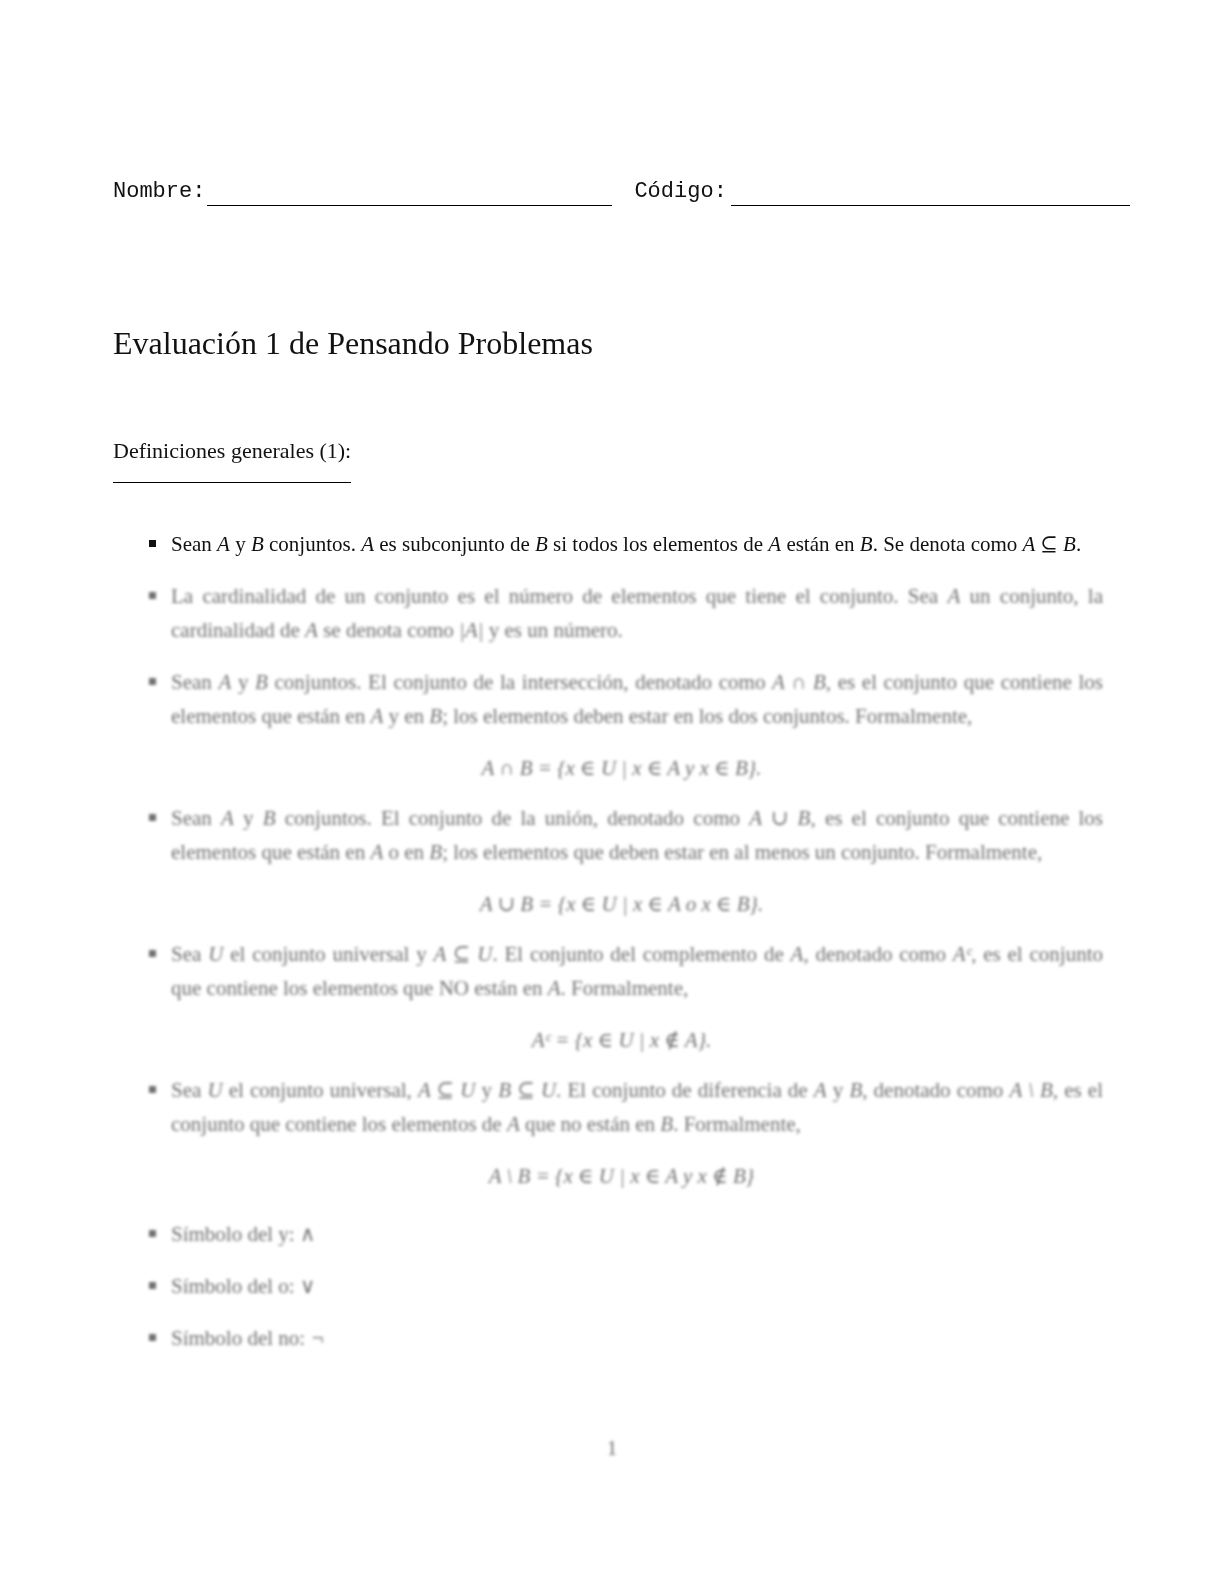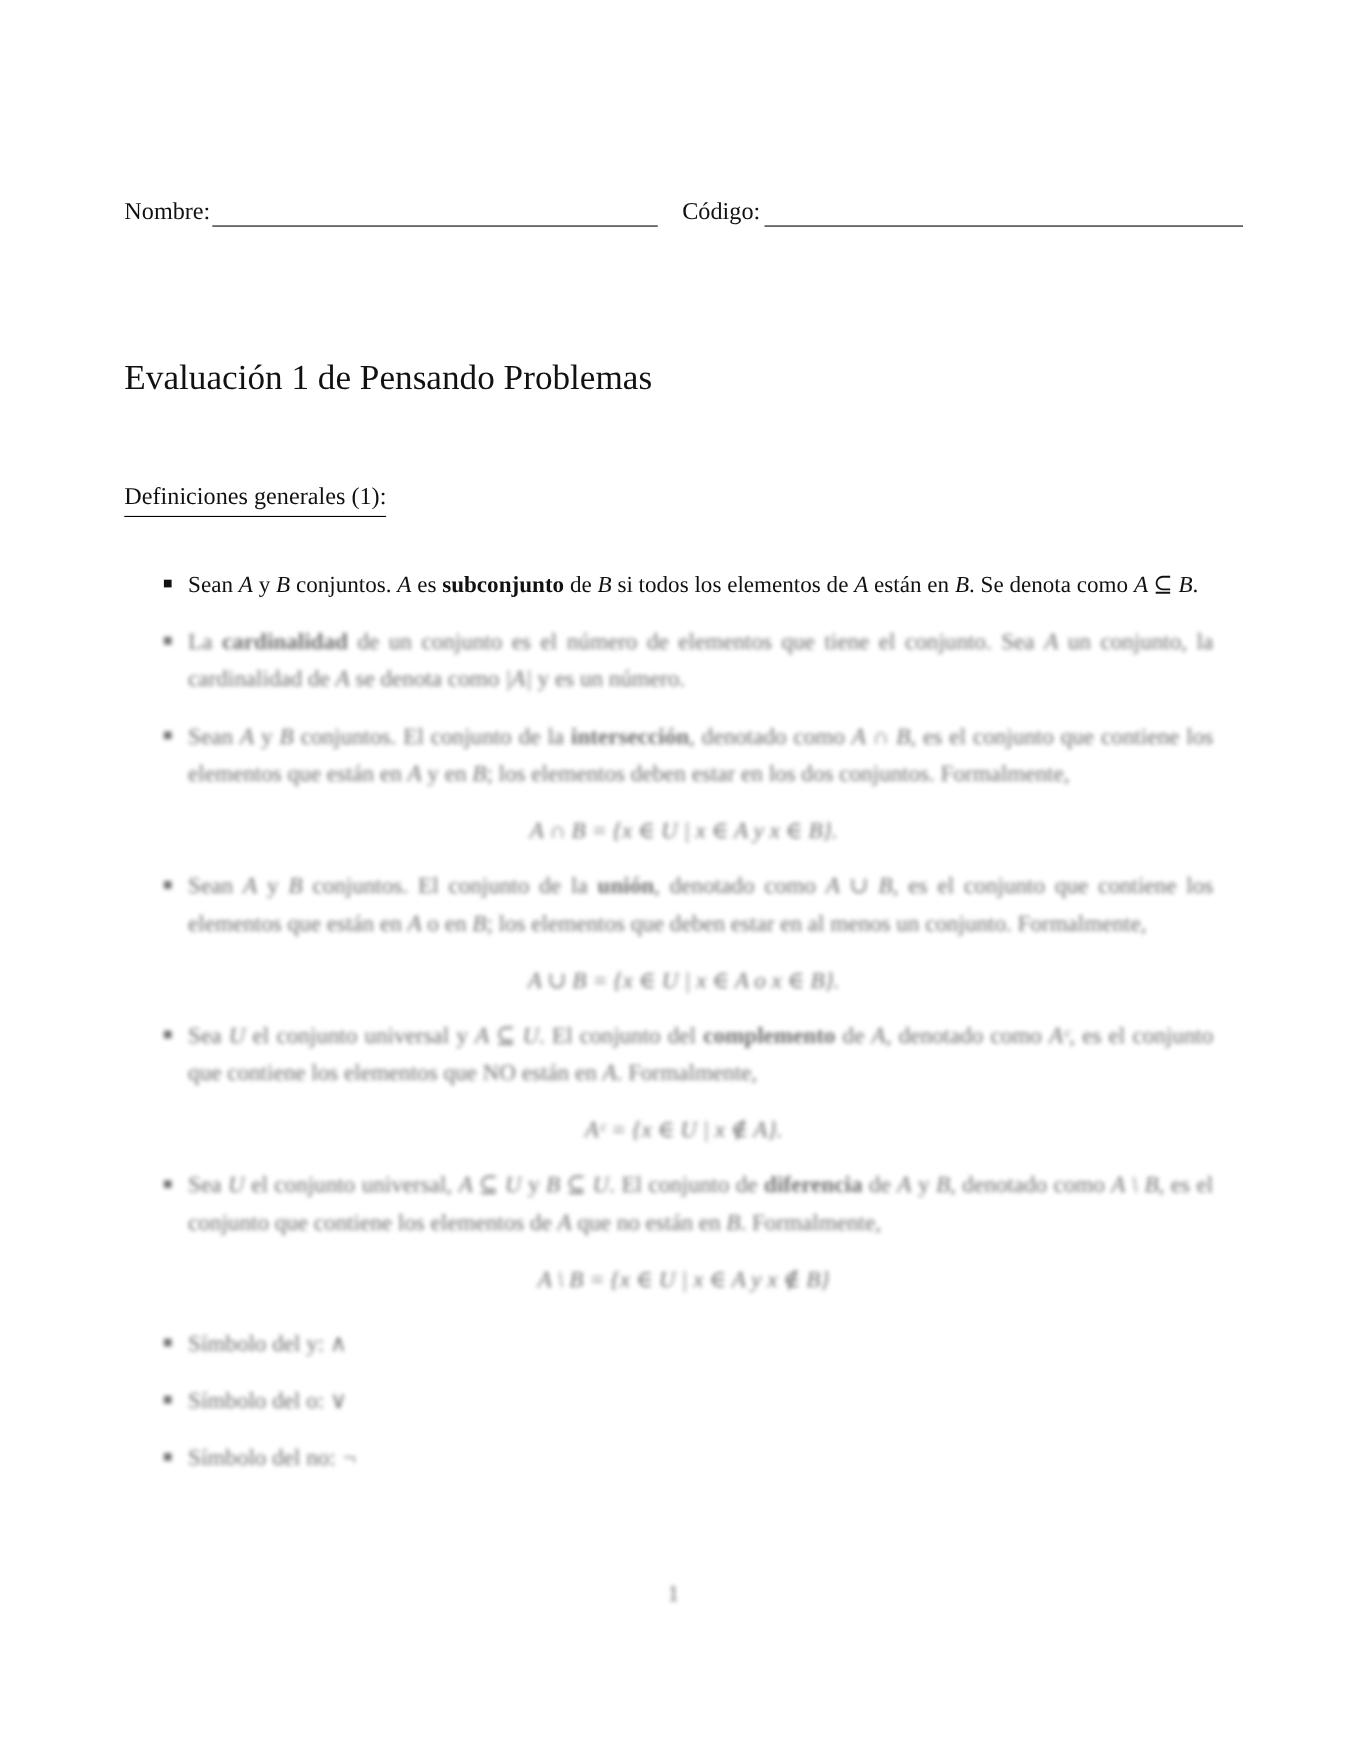--- a/index.html
+++ b/index.html
@@ -20,20 +20,21 @@
     color: #111111;
   }
 
   
   .doc-header {
     display: flex;
     align-items: flex-start;
     font-size: 22px;
     line-height: 28px;
     white-space: nowrap;
+    font-family: Liberation Mono, monospace;
   }
   .blank-line {
     border-bottom: 1.6px solid #000000;
     height: 20px;
     align-self: flex-end;
   }
   .blank-line.name { flex: 0 0 405px; margin-left: 2px; }
   .blank-line.code { flex: 1 1 auto;  margin-left: 4px; }
   .code-label { margin-left: 22px; }
 
@@ -41,21 +42,21 @@
   .doc-title {
     margin-top: 116px;
     text-align: left;
     font-size: 32px;
     line-height: 42px;
   }
   .section-heading-wrap { margin-top: 72px; font-size: 22px; line-height: 30px; }
   .section-heading {
     display: inline-block;
     border-bottom: 1.6px solid #000000;
-    padding-bottom: 3px;
+    padding-bottom: 16px;
   }
 
   
   .blocks { margin-top: 44px; font-size: 21px; line-height: 34px; }
 
   .bullet {
     display: flex;
     margin-bottom: 18px;
   }
   .bullet .sq {
@@ -63,21 +64,21 @@
     width: 7px;
     height: 7px;
     background: currentColor;
     margin: 13px 15px 0 36px;
   }
   .bullet .txt {
     flex: 1;
     text-align: justify;
     padding-right: 27px;
   }
-  .seg-b { font-weight: bold; }
+  .seg-b { font-weight: normal; }
   .seg-m { font-style: italic; }
 
   .formula {
     text-align: center;
     font-style: italic;
     margin: 6px 0 16px 0;
   }
 
   .gap-top { margin-top: 24px; }
 

